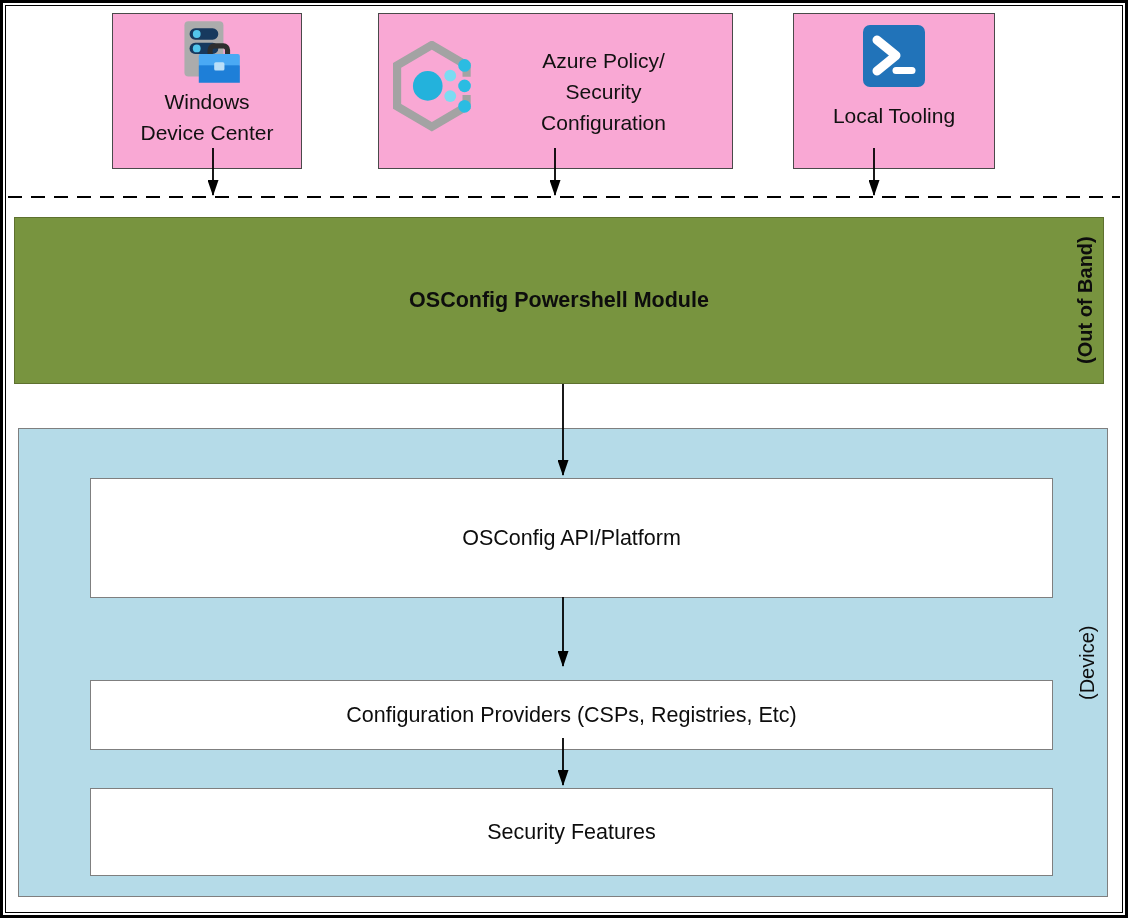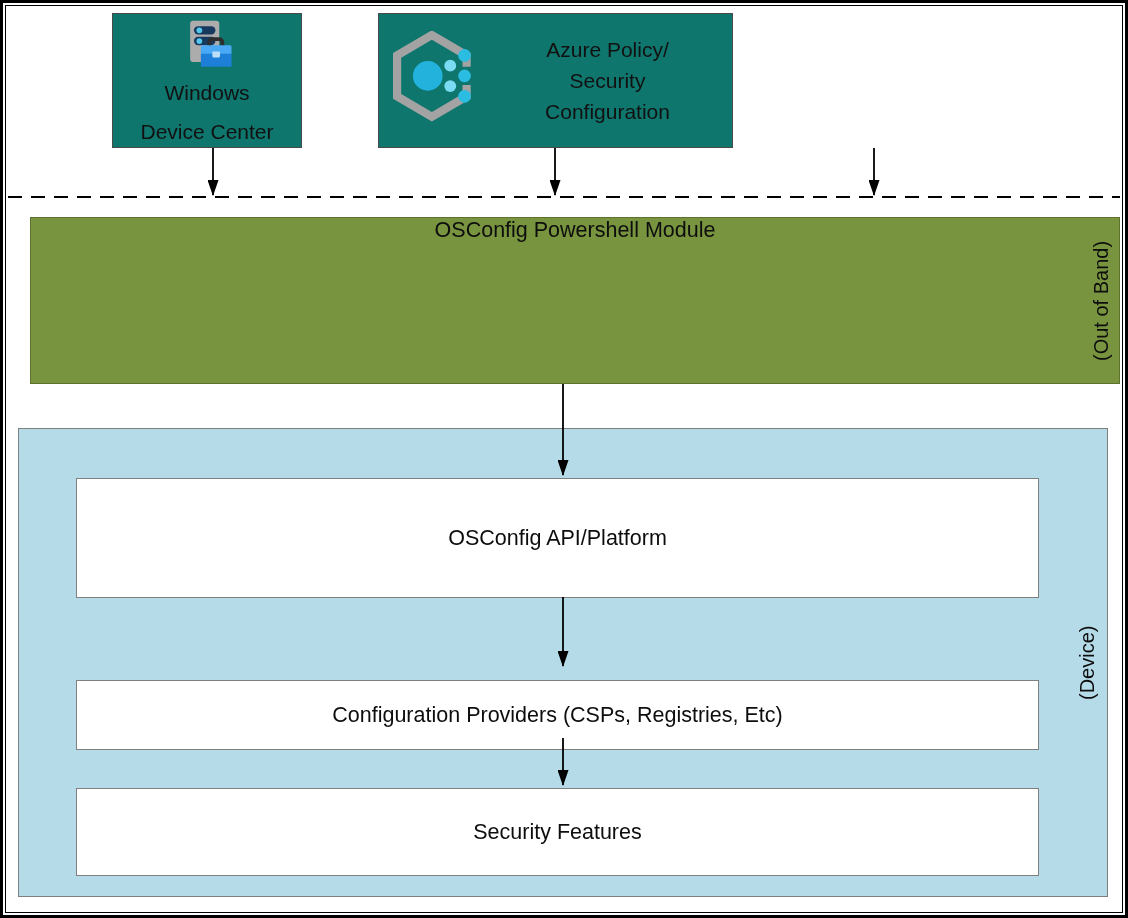--- a/index.html
+++ b/index.html
@@ -10,51 +10,51 @@
     font-family:"Liberation Sans", sans-serif;
     color:#111;
     overflow:hidden;
   }
   
   .frame-outer{position:absolute;inset:0;border:3px solid #000;pointer-events:none;z-index:50;}
   .frame-inner{position:absolute;inset:5px;border:1px solid #000;pointer-events:none;z-index:50;}
 
   
   .node{
-    position:absolute;top:13px;height:135px;
-    background:#0f766e;border:1.5px solid var(--node-border);
+    position:absolute;top:13px;height:156px;
+    background:#f9a8d4;border:1.5px solid var(--node-border);
     box-sizing:border-box;
-    display:flex;align-items:center;justify-content:center;gap:8px;
+    display:flex;align-items:center;justify-content:center;
   }
   .node.col{flex-direction:column;justify-content:flex-start;}
   #node-wac{left:112px;width:190px;}
   #node-azure{left:378px;width:355px;}
   #node-local{left:793px;width:202px;}
   .node-label{font-size:21px;line-height:31px;text-align:center;white-space:nowrap;}
   .azure-text{flex:1;display:flex;flex-direction:column;align-items:center;justify-content:center;padding-right:10px;}
 
   
   #module-band{
-    position:absolute;left:30px;top:217px;width:1090px;height:167px;
+    position:absolute;left:14px;top:217px;width:1090px;height:167px;
     background:var(--module-green);
     border:1px solid var(--module-border);
     box-sizing:border-box;
-    display:flex;justify-content:center;
+    display:flex;align-items:center;justify-content:center;font-weight:bold;
   }
   .band-label{font-size:21.5px;color:#0d0d0d;}
 
   
   #device-band{
     position:absolute;left:18px;top:428px;width:1090px;height:469px;
     background:var(--device-blue);
     border:1px solid var(--box-border-gray);
     box-sizing:border-box;
   }
   .layer{
-    position:absolute;left:57px;width:963px;
+    position:absolute;left:71px;width:963px;
     background:#fff;border:1px solid var(--box-border-gray);
     box-sizing:border-box;
     display:flex;align-items:center;justify-content:center;
   }
   #layer-api{top:49px;height:120px;}
   #layer-providers{top:240px;height:70px;margin-top:11px;}
   #layer-security{top:359px;height:88px;}
   .layer-label{font-size:21.5px;color:#0d0d0d;}
 
   
@@ -121,20 +121,28 @@
       <circle class="dot-dark" cx="70" cy="43" r="6.2"></circle>
       <circle class="dot-dark" cx="70" cy="63" r="6.2"></circle>
     </svg>
     <div class="azure-text">
       <div class="node-label">Azure Policy/</div>
       <div class="node-label">Security</div>
       <div class="node-label">Configuration</div>
     </div>
   </div>
 
+  <div class="node col" id="node-local">
+    <svg width="64" height="64" viewBox="0 0 64 64" style="margin-top:10px">
+      <rect class="ps-bg" x="1" y="1" width="62" height="62" rx="7"></rect>
+      <path class="ps-glyph" stroke-width="9" stroke-linecap="round" stroke-linejoin="round" d="M15,16 L34,31.5 L15,47"></path>
+      <path class="ps-glyph" stroke-width="7" stroke-linecap="round" d="M34,46.5 L50,46.5"></path>
+    </svg>
+    <div class="node-label" style="margin-top:12px">Local Tooling</div>
+  </div>
 
   <div id="module-band">
     <div class="band-label">OSConfig Powershell Module</div>
     <div class="v-label">(Out of Band)</div>
   </div>
 
   <div id="device-band">
     <div class="layer" id="layer-api">
       <div class="layer-label">OSConfig API/Platform</div>
     </div>

